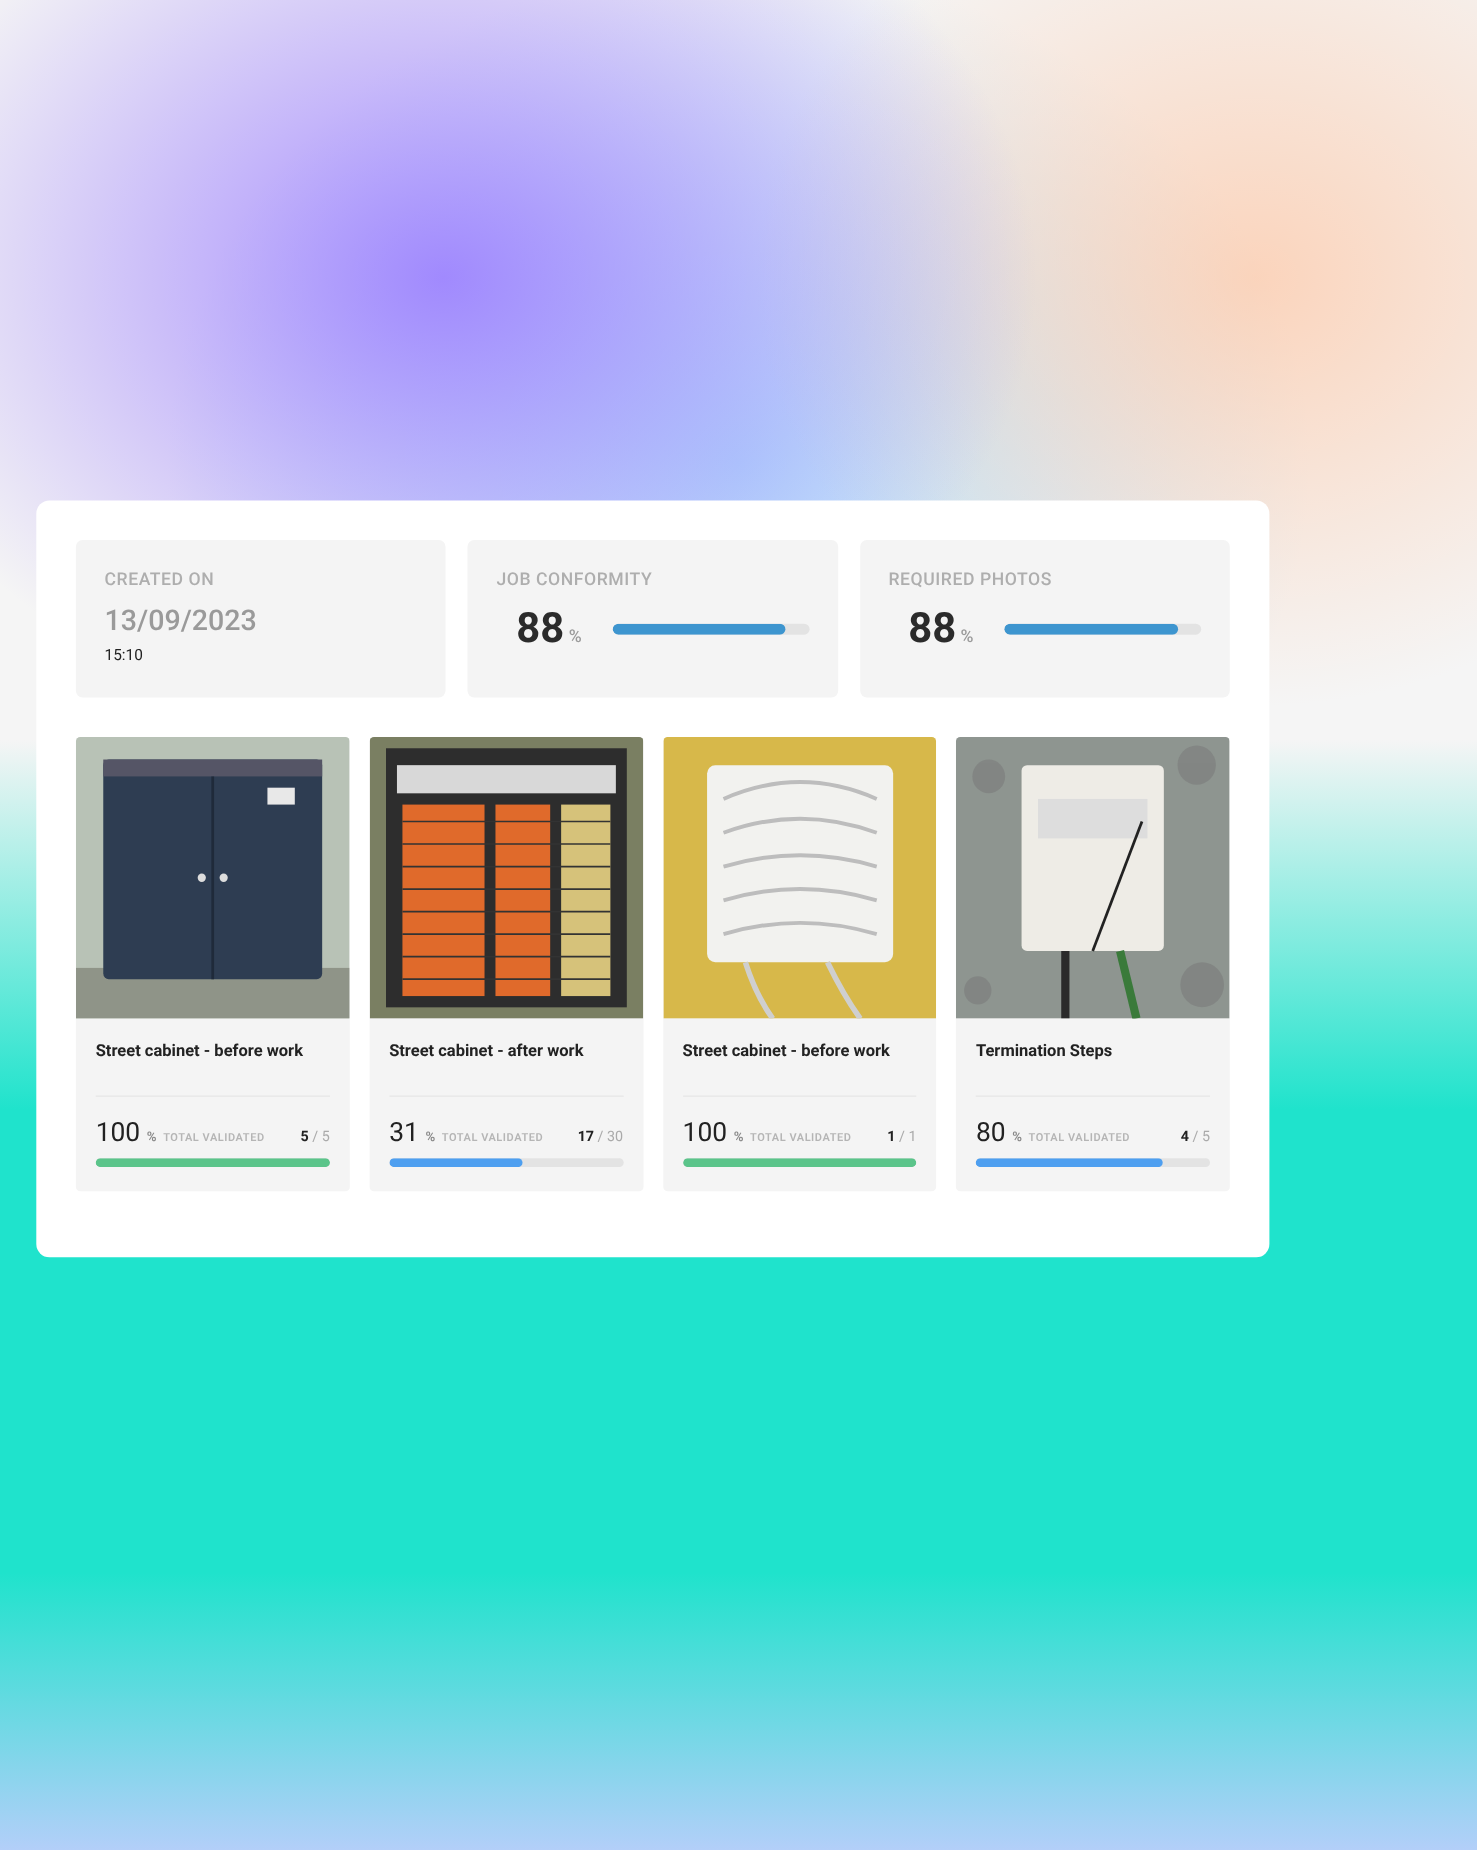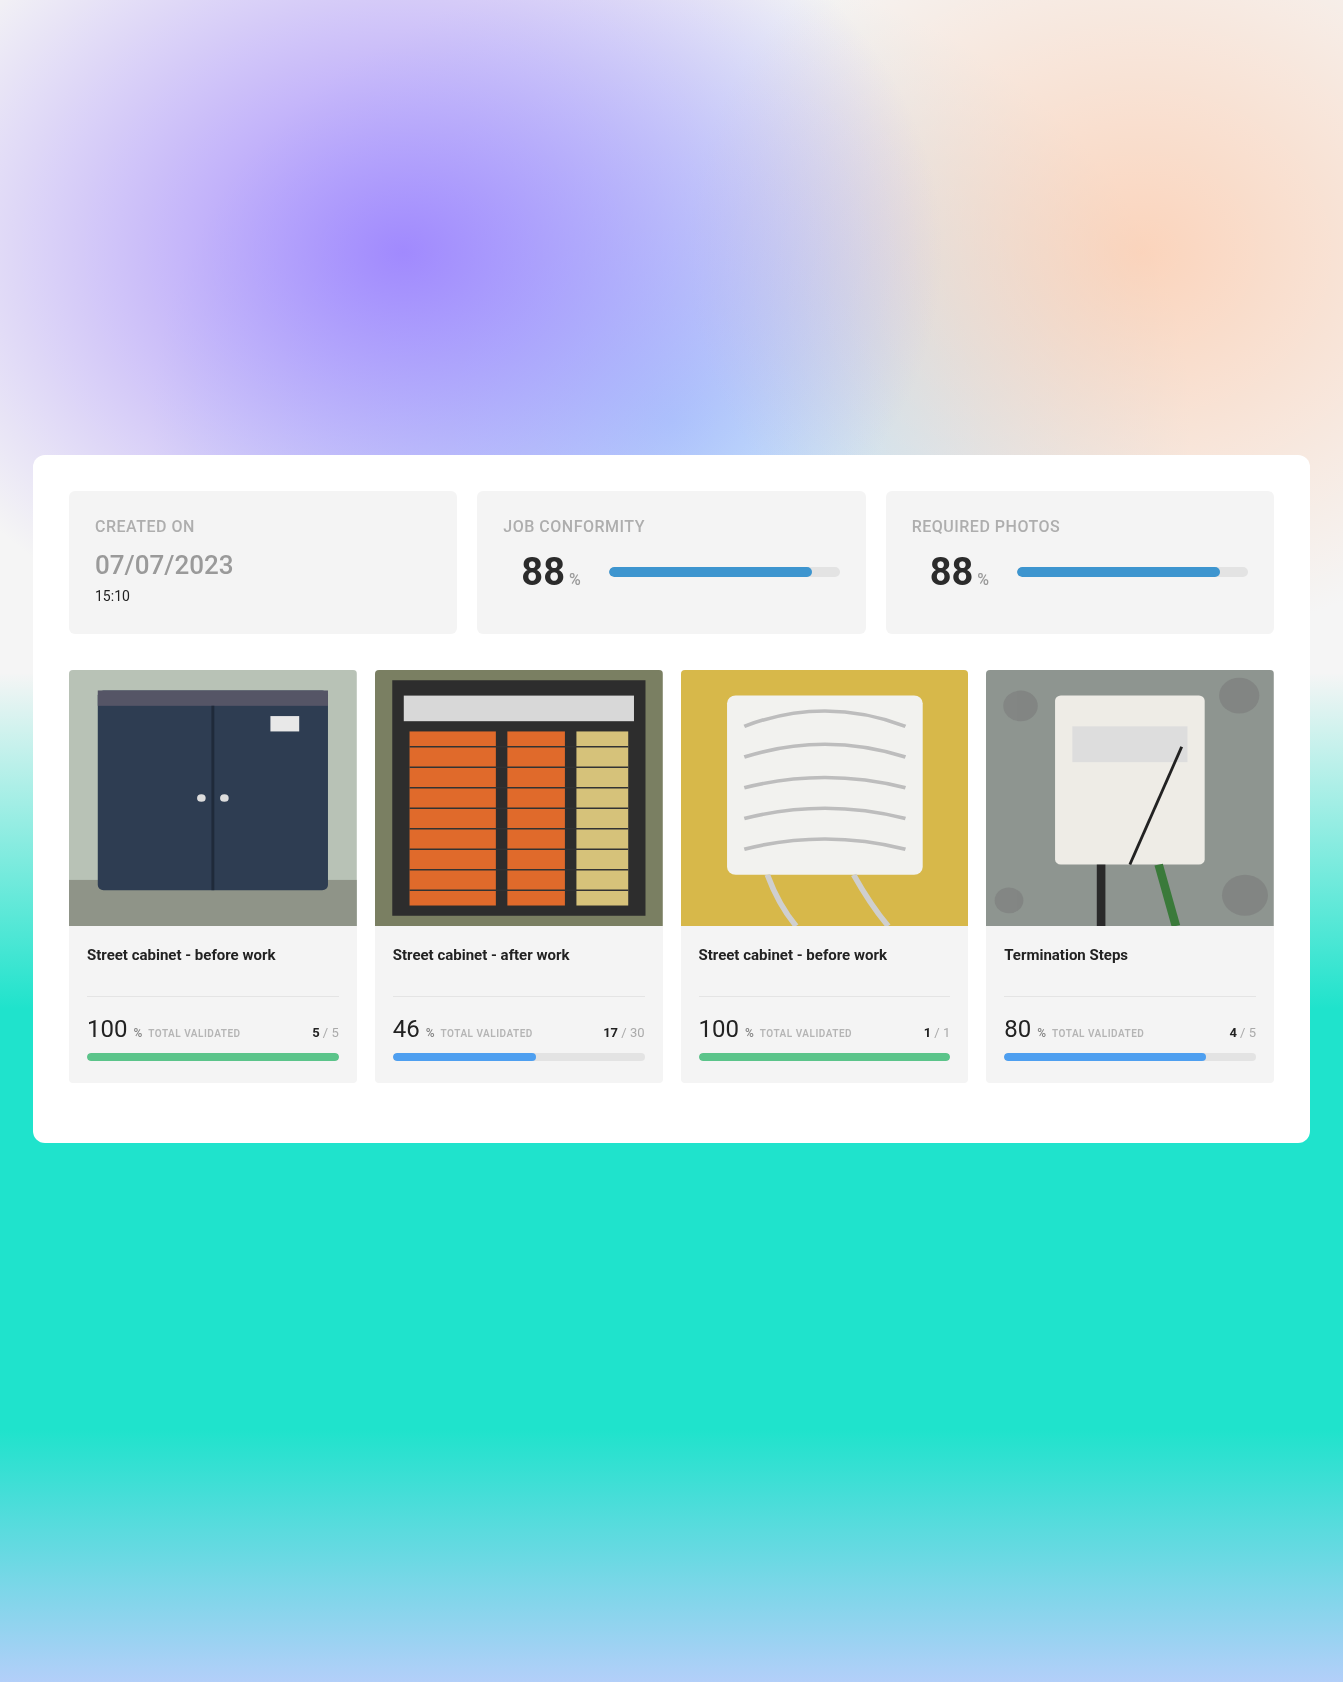--- a/index.html
+++ b/index.html
@@ -16,21 +16,21 @@
     background:
       radial-gradient(ellipse 900px 700px at 30% 15%, rgba(150,120,255,0.85), transparent 60%),
       radial-gradient(ellipse 700px 600px at 85% 15%, rgba(255,190,150,0.6), transparent 65%),
       radial-gradient(ellipse 800px 700px at 50% 25%, rgba(140,210,255,0.6), transparent 65%),
       linear-gradient(to bottom, #f5f5f5 0%, #f5f5f5 40%, #1FE3CC 60%, #1FE3CC 85%, rgba(80,150,255,0.4) 100%);
   }
   .panel {
     position: absolute;
     left: 33px;
     top: 455px;
-    width: 1277px;
+    width: 1121px;
     background: #fff;
     border-radius: 12px;
     padding: 36px 36px 60px 36px;
   }
   .top-cards {
     display: flex;
     gap: 20px;
     margin-bottom: 36px;
   }
   .top-card {
@@ -173,21 +173,21 @@
 <body>
 
 <div class="bg"></div>
 
 <div class="panel">
 
   <div class="top-cards">
 
     <div class="top-card">
       <div class="card-label">CREATED  ON</div>
-      <div class="card-date">07/07/2023</div>
+      <div class="card-date">13/09/2023</div>
       <div class="card-time">15:10</div>
     </div>
 
     <div class="top-card">
       <div class="card-label">JOB CONFORMITY</div>
       <div class="metric-row">
         <div class="metric-val">
           <span class="metric-num">88</span>
           <span class="metric-pct">%</span>
         </div>
@@ -266,21 +266,21 @@
             <line x1="12" y1="78" x2="88" y2="78"></line>
               <line x1="12" y1="86" x2="88" y2="86"></line>
           </g>
         </svg>
       </div>
       <div class="step-body">
         <div class="step-title">Street cabinet - after work</div>
         <div class="step-divider"></div>
         <div class="step-stats">
           <div class="step-left">
-            <span class="step-pct">46</span>
+            <span class="step-pct">31</span>
               <span class="step-pct-sym">%</span>
             <span class="step-tv">TOTAL VALIDATED</span>
           </div>
           <div class="step-right">
             <b>17</b> / <span>30</span>
           </div>
         </div>
         <div class="step-bar">
           <div class="step-bar-fill c-blue" style="width:57%"></div>
         </div>

